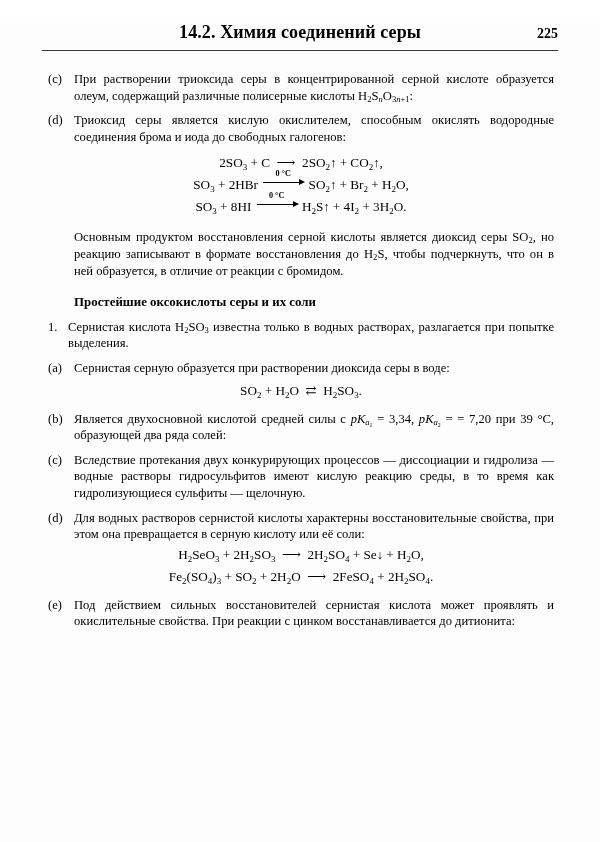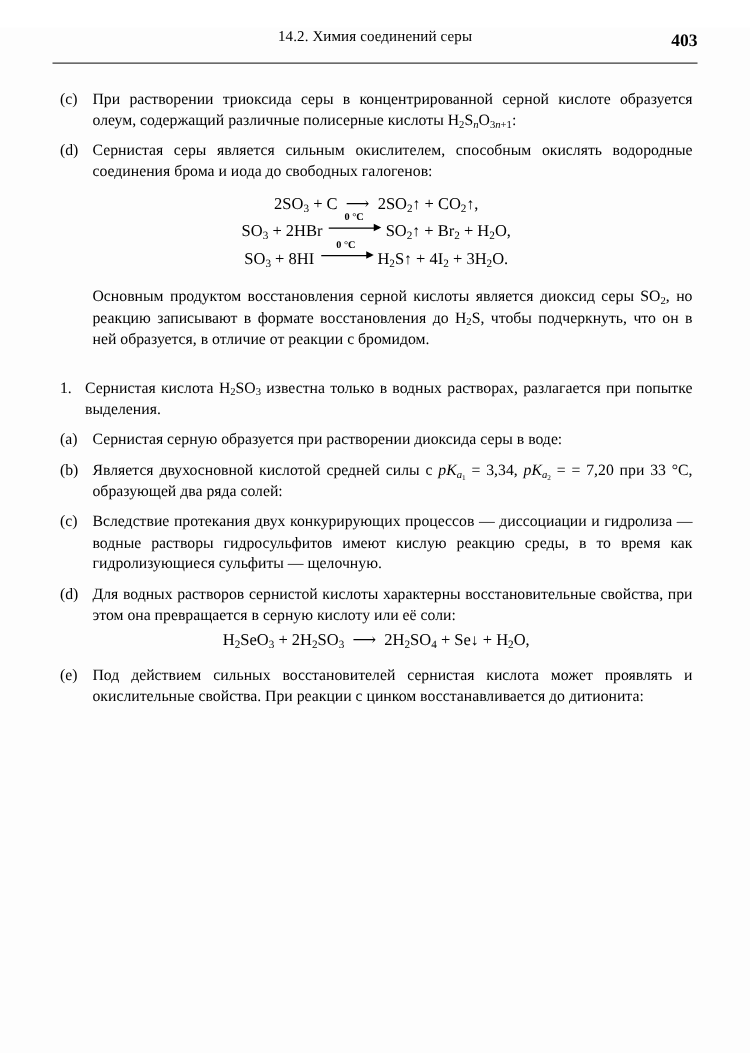--- a/index.html
+++ b/index.html
@@ -32,22 +32,22 @@
     height: 26px;
   }
   .runhead-inner {
     display: flex;
     align-items: baseline;
     justify-content: center;
     position: relative;
     height: 20px;
   }
   .runhead-title {
-    font-size: 12px;
-    font-weight: normal;
+    font-size: 18px;
+    font-weight: bold;
     letter-spacing: .1px;
     white-space: nowrap;
   }
   .runhead-page {
     position: absolute;
     right: 0;
     bottom: 0;
     font-size: 14px;
     font-weight: bold;
   }
@@ -159,41 +159,41 @@
   .down { font-size: .95em; }
 </style>
 </head>
 <body>
 
 <div class="page">
 
   <div class="runhead">
     <div class="runhead-inner">
       <span class="runhead-title">14.2.  Химия соединений серы</span>
-      <span class="runhead-page">403</span>
+      <span class="runhead-page">225</span>
     </div>
   </div>
   <div class="runrule"></div>
 
   <div class="content">
 
     <div class="item">
       <span class="marker">(c)</span>
       <div class="body">
         <p class="para">При растворении триоксида серы в концентрированной серной кислоте образуется олеум, содержащий различные полисерные кислоты H<sub>2</sub>S<sub class="it">n</sub>O<sub>3<span class="it">n</span>+1</sub>:</p>
       </div>
     </div>
 
 
     <div class="gap-sm"></div>
 
     <div class="item">
       <span class="marker">(d)</span>
       <div class="body">
-        <p class="para">Сернистая серы является сильным окислителем, способным окислять водородные соединения брома и иода до свободных галогенов:</p>
+        <p class="para">Триоксид серы является кислую окислителем, способным окислять водородные соединения брома и иода до свободных галогенов:</p>
       </div>
     </div>
 
     <div class="gap-sm"></div>
 
     <div class="eq eqs">
       2SO<sub>3</sub> + C &nbsp;⟶&nbsp; 2SO<sub>2</sub><span class="up">↑</span> + CO<sub>2</sub><span class="up">↑</span>,
     </div>
 
     <div class="eq eqs">
@@ -209,46 +209,50 @@
     </div>
 
     <div class="gap-md"></div>
 
     <div class="blockpara">
       <p class="para">Основным продуктом восстановления серной кислоты является диоксид серы SO<sub>2</sub>, но реакцию записывают в формате восстановления до H<sub>2</sub>S, чтобы подчеркнуть, что он в ней образуется, в отличие от реакции с бромидом.</p>
     </div>
 
     <div class="gap-lg"></div>
 
+    <div class="subhead">Простейшие оксокислоты серы и их соли</div>
 
     <div class="gap-sm"></div>
 
     <div class="item">
       <span class="marker num">1.</span>
       <div class="body">
         <p class="para">Сернистая кислота H<sub>2</sub>SO<sub>3</sub> известна только в водных растворах, разлагается при попытке выделения.</p>
       </div>
     </div>
 
     <div class="gap-sm"></div>
 
     <div class="item">
       <span class="marker">(a)</span>
       <div class="body">
         <p class="para">Сернистая серную образуется при растворении диоксида серы в воде:</p>
       </div>
     </div>
 
+    <div class="eq">
+      SO<sub>2</sub> + H<sub>2</sub>O &nbsp;⇄&nbsp; H<sub>2</sub>SO<sub>3</sub>.
+    </div>
 
     <div class="gap-sm"></div>
 
     <div class="item">
       <span class="marker">(b)</span>
       <div class="body">
-        <p class="para">Является двухосновной кислотой средней силы с <span class="it">pK</span><sub><span class="it">a</span><sub>1</sub></sub> = <span>3,34</span>, <span class="it">pK</span><sub><span class="it">a</span><sub>2</sub></sub> = = <span>7,20</span> при <span>33 °C</span>, образующей два ряда солей:</p>
+        <p class="para">Является двухосновной кислотой средней силы с <span class="it">pK</span><sub><span class="it">a</span><sub>1</sub></sub> = <span>3,34</span>, <span class="it">pK</span><sub><span class="it">a</span><sub>2</sub></sub> = = <span>7,20</span> при <span>39 °C</span>, образующей два ряда солей:</p>
       </div>
     </div>
 
 
     <div class="gap-sm"></div>
 
     <div class="item">
       <span class="marker">(c)</span>
       <div class="body">
         <p class="para">Вследствие протекания двух конкурирующих процессов — диссоциации и гидролиза — водные растворы гидросульфитов имеют кислую реакцию среды, в то время как гидролизующиеся сульфиты — щелочную.</p>
@@ -259,20 +263,23 @@
 
     <div class="item">
       <span class="marker">(d)</span>
       <div class="body">
         <p class="para">Для водных растворов сернистой кислоты характерны восстановительные свойства, при этом она превращается в серную кислоту или её соли:</p>
       </div>
     </div>
 
     <div class="eq eqs">
       H<sub>2</sub>SeO<sub>3</sub> + 2H<sub>2</sub>SO<sub>3</sub> &nbsp;⟶&nbsp; 2H<sub>2</sub>SO<sub>4</sub> + Se<span class="down">↓</span> + H<sub>2</sub>O,
+    </div>
+    <div class="eq eqs">
+      Fe<sub>2</sub>(SO<sub>4</sub>)<sub>3</sub> + SO<sub>2</sub> + 2H<sub>2</sub>O &nbsp;⟶&nbsp; 2FeSO<sub>4</sub> + 2H<sub>2</sub>SO<sub>4</sub>.
     </div>
 
     <div class="gap-sm"></div>
 
     <div class="item">
       <span class="marker">(e)</span>
       <div class="body">
         <p class="para">Под действием сильных восстановителей сернистая кислота может проявлять и окислительные свойства. При реакции с цинком восстанавливается до дитионита:</p>
       </div>
     </div>

